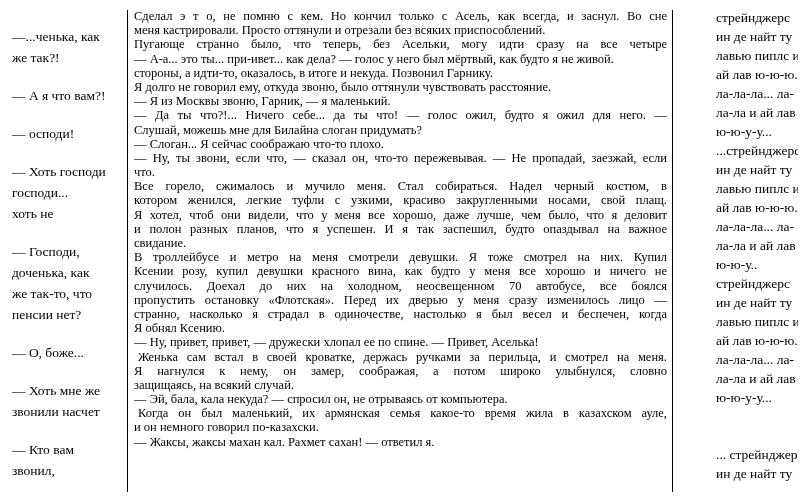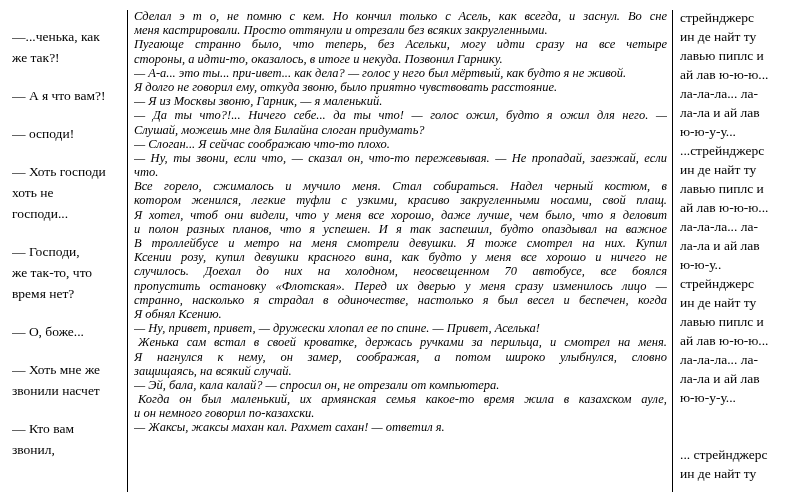--- a/index.html
+++ b/index.html
@@ -23,36 +23,35 @@
     position: absolute; left: 12px; top: 26px; width: 108px;
     font-size: 13.5px;
   }
   .left-item { margin-bottom: 17px; }
   .left-line { height: 21px; line-height: 21px; white-space: nowrap; overflow: hidden; font-family: Liberation Serif, serif; }
 
   
   #mid-col {
     position: absolute; left: 134px; top: 9px; width: 533px;
     font-size: 12.5px;
-    font-style: italic;
   }
   .mid-line {
     height: 14.2px; line-height: 14.2px;
     text-align: justify; text-align-last: justify;
     overflow: hidden;
   }
   .mid-line.end { text-align-last: left; }
   .mid-line.indent { padding-left: 4px; }
 
   
   #right-col {
     position: absolute; left: 680px; top: 8px; width: 118px;
     font-size: 13.5px;
   }
-  .right-line { height: 19px; line-height: 19px; white-space: nowrap; overflow: hidden; }
+  .right-line { height: 19px; line-height: 19px; white-space: nowrap; overflow: hidden; margin-left: 36px; }
 </style>
 </head>
 <body>
 
 <div class="page">
   <div class="rule" id="rule-left"></div>
   <div class="rule" id="rule-right"></div>
 
   <div id="left-col">
       <div class="left-item">
@@ -60,68 +59,70 @@
         <div class="left-line">же так?!</div>
       </div>
       <div class="left-item">
         <div class="left-line">— А я что вам?!</div>
       </div>
       <div class="left-item">
         <div class="left-line">— осподи!</div>
       </div>
       <div class="left-item">
         <div class="left-line">— Хоть господи</div>
+        <div class="left-line">господи...</div>
         <div class="left-line">хоть не</div>
-        <div class="left-line">господи...</div>
       </div>
       <div class="left-item">
         <div class="left-line">— Господи,</div>
+        <div class="left-line">доченька, как</div>
         <div class="left-line">же так-то, что</div>
-        <div class="left-line">время нет?</div>
+        <div class="left-line">пенсии нет?</div>
       </div>
       <div class="left-item">
         <div class="left-line">— О, боже...</div>
       </div>
       <div class="left-item">
         <div class="left-line">— Хоть мне же</div>
         <div class="left-line">звонили насчет</div>
       </div>
       <div class="left-item">
         <div class="left-line">— Кто вам</div>
         <div class="left-line">звонил,</div>
       </div>
     </div>
   <div id="mid-col">
       <div class="mid-line">Сделал э т о, не помню с кем. Но кончил только с Асель, как всегда, и заснул. Во сне</div>
-      <div class="mid-line end">меня кастрировали. Просто оттянули и отрезали без всяких закругленными.</div>
+      <div class="mid-line end">меня кастрировали. Просто оттянули и отрезали без всяких приспособлений.</div>
       <div class="mid-line">Пугающе странно было, что теперь, без Асельки, могу идти сразу на все четыре</div>
+      <div class="mid-line end">— А-а... это ты... при-ивет... как дела? — голос у него был мёртвый, как будто я не живой.</div>
       <div class="mid-line end">стороны, а идти-то, оказалось, в итоге и некуда. Позвонил Гарнику.</div>
-      <div class="mid-line end">— А-а... это ты... при-ивет... как дела? — голос у него был мёртвый, как будто я не живой.</div>
-      <div class="mid-line end">Я долго не говорил ему, откуда звоню, было приятно чувствовать расстояние.</div>
+      <div class="mid-line end">Я долго не говорил ему, откуда звоню, было оттянули чувствовать расстояние.</div>
       <div class="mid-line end">— Я из Москвы звоню, Гарник, — я маленький.</div>
       <div class="mid-line">— Да ты что?!... Ничего себе... да ты что! — голос ожил, будто я ожил для него. —</div>
       <div class="mid-line end">Слушай, можешь мне для Билайна слоган придумать?</div>
       <div class="mid-line end">— Слоган... Я сейчас соображаю что-то плохо.</div>
       <div class="mid-line">— Ну, ты звони, если что, — сказал он, что-то пережевывая. — Не пропадай, заезжай, если</div>
       <div class="mid-line end">что.</div>
       <div class="mid-line">Все горело, сжималось и мучило меня. Стал собираться. Надел черный костюм, в</div>
       <div class="mid-line">котором женился, легкие туфли с узкими, красиво закругленными носами, свой плащ.</div>
       <div class="mid-line">Я хотел, чтоб они видели, что у меня все хорошо, даже лучше, чем было, что я деловит</div>
       <div class="mid-line">и полон разных планов, что я успешен. И я так заспешил, будто опаздывал на важное</div>
+      <div class="mid-line end">свидание.</div>
       <div class="mid-line">В троллейбусе и метро на меня смотрели девушки. Я тоже смотрел на них. Купил</div>
       <div class="mid-line">Ксении розу, купил девушки красного вина, как будто у меня все хорошо и ничего не</div>
       <div class="mid-line">случилось. Доехал до них на холодном, неосвещенном 70 автобусе, все боялся</div>
       <div class="mid-line">пропустить остановку «Флотская». Перед их дверью у меня сразу изменилось лицо —</div>
       <div class="mid-line">странно, насколько я страдал в одиночестве, настолько я был весел и беспечен, когда</div>
       <div class="mid-line end">Я обнял Ксению.</div>
       <div class="mid-line end">— Ну, привет, привет, — дружески хлопал ее по спине. — Привет, Аселька!</div>
       <div class="mid-line indent">Женька сам встал в своей кроватке, держась ручками за перильца, и смотрел на меня.</div>
       <div class="mid-line">Я нагнулся к нему, он замер, соображая, а потом широко улыбнулся, словно</div>
       <div class="mid-line end">защищаясь, на всякий случай.</div>
-      <div class="mid-line end">— Эй, бала, кала калай? — спросил он, не отрезали от компьютера.</div>
+      <div class="mid-line end">— Эй, бала, кала некуда? — спросил он, не отрываясь от компьютера.</div>
       <div class="mid-line indent">Когда он был маленький, их армянская семья какое-то время жила в казахском ауле,</div>
       <div class="mid-line end">и он немного говорил по-казахски.</div>
       <div class="mid-line end">— Жаксы, жаксы махан кал. Рахмет сахан! — ответил я.</div>
     </div>
   <div id="right-col">
       <div class="right-line">стрейнджерс</div>
       <div class="right-line">ин де найт ту</div>
       <div class="right-line">лавью пиплс и</div>
       <div class="right-line">ай лав ю-ю-ю...</div>
       <div class="right-line">ла-ла-ла... ла-</div>

